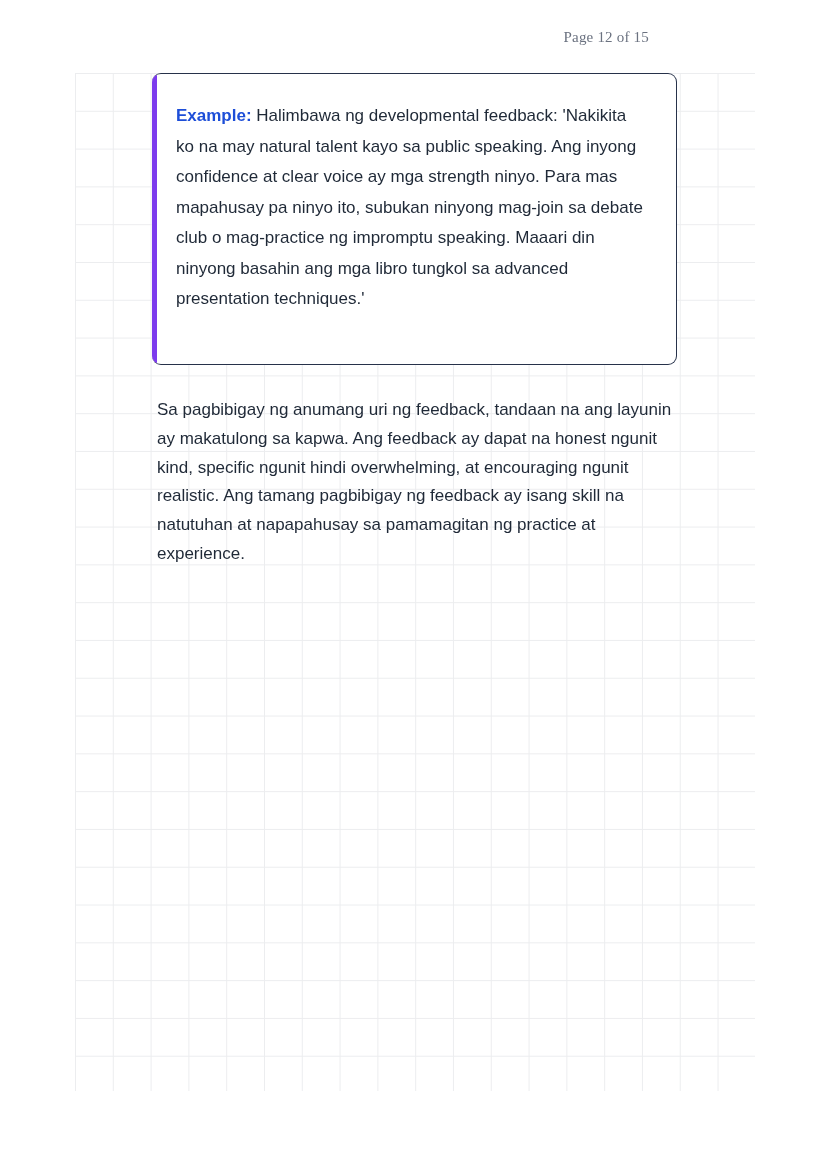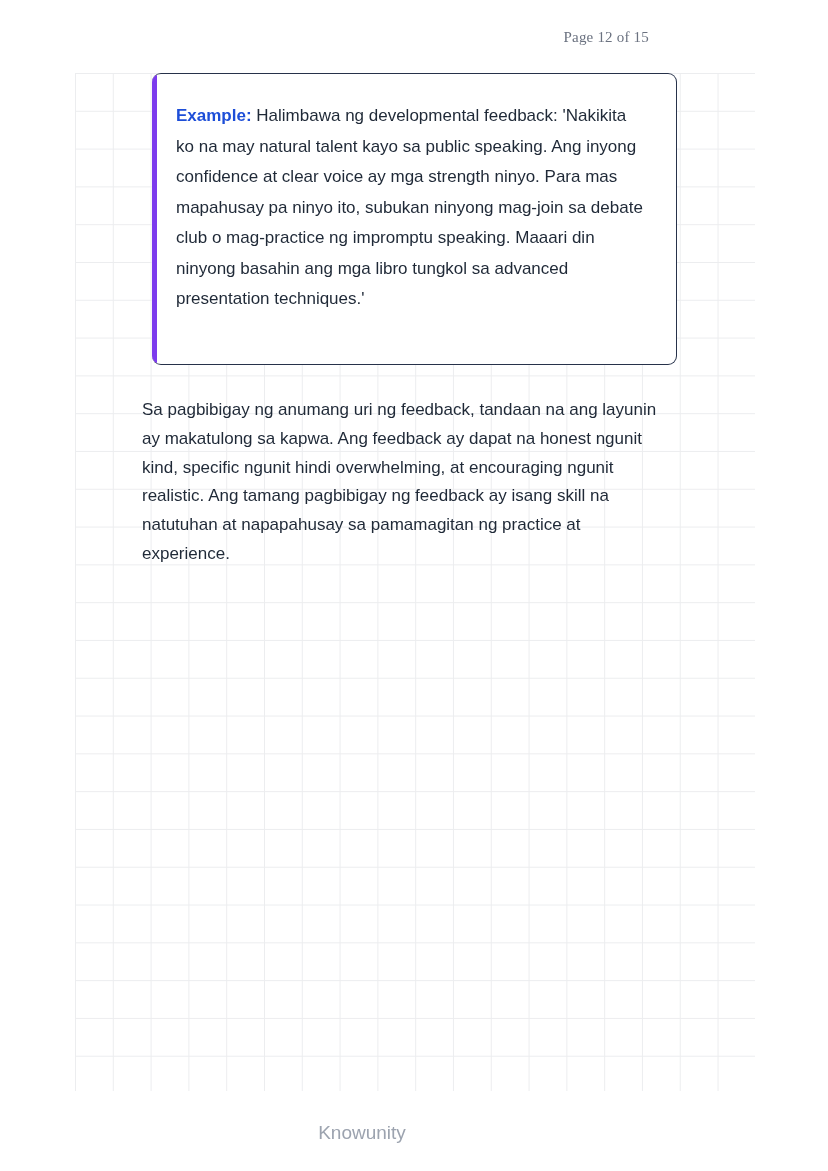--- a/index.html
+++ b/index.html
@@ -77,21 +77,21 @@
   }
 
   .example-label {
     font-weight: bold;
     color: #1d4ed8;
   }
 
   
   .body-paragraph {
     position: absolute;
-    left: 142px;
+    left: 157px;
     top: 396px;
     width: 524px;
     font-size: 17px;
     line-height: 28.8px;
     color: #1f2937;
   }
 
   
   .footer-brand {
     position: absolute;
@@ -112,15 +112,14 @@
 
   <div class="grid-area"></div>
 
   <div class="example-box">
     <div class="example-accent"></div>
     <div class="example-content"><span class="example-label">Example:</span><span> Halimbawa ng developmental feedback: 'Nakikita ko na may natural talent kayo sa public speaking. Ang inyong confidence at clear voice ay mga strength ninyo. Para mas mapahusay pa ninyo ito, subukan ninyong mag-join sa debate club o mag-practice ng impromptu speaking. Maaari din ninyong basahin ang mga libro tungkol sa advanced presentation techniques.'</span></div>
   </div>
 
   <div class="body-paragraph">Sa pagbibigay ng anumang uri ng feedback, tandaan na ang layunin ay makatulong sa kapwa. Ang feedback ay dapat na honest ngunit kind, specific ngunit hindi overwhelming, at encouraging ngunit realistic. Ang tamang pagbibigay ng feedback ay isang skill na natutuhan at napapahusay sa pamamagitan ng practice at experience.</div>
 
-  <div class="footer-brand">Knowunity</div>
 
 </div>
 
 </body></html>

